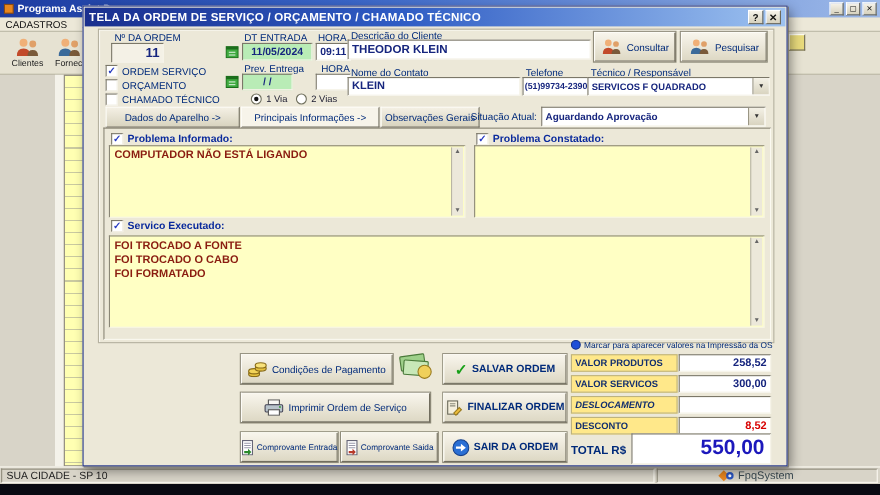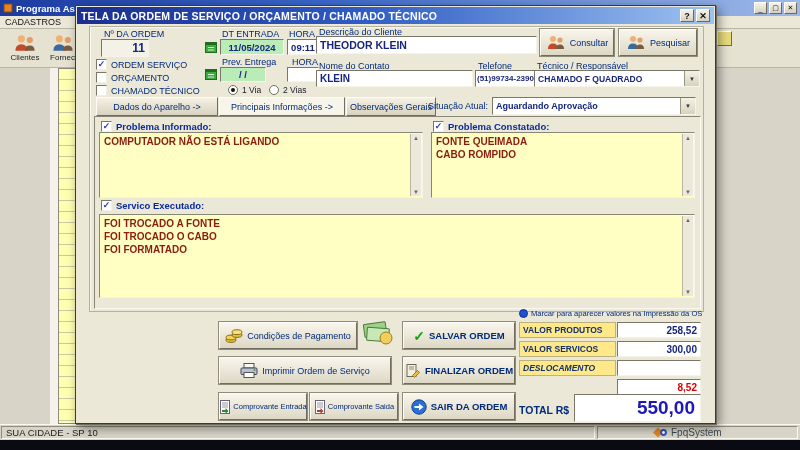--- a/index.html
+++ b/index.html
@@ -262,21 +262,21 @@
         </span>
       <span>Consultar</span>
     </div>
 
     <span class="lbl" style="left:243px;top:55px;">Nome do Contato</span>
     <div class="inp" style="left:240px;top:64px;width:157px;height:17px;">KLEIN</div>
     <span class="lbl" style="left:402px;top:55px;">Telefone</span>
     <div class="inp" style="left:399px;top:64px;width:60px;height:17px;font-size:8px;padding:0 1px;">(51)99734-2390</div>
     <span class="lbl" style="left:461px;top:55px;">Técnico / Responsável</span>
     <div class="dd" style="left:458px;top:64px;width:166px;height:17px;">
-      <span class="ddtext">CHAMADO F QUADRADO</span>
+      <span class="ddtext">SERVICOS F QUADRADO</span>
       <span class="ddbtn">▼</span>
     </div>
 
     <div class="tab" style="left:20px;top:91px;width:122px;">Dados do Aparelho -&gt;</div>
     <div class="tab active" style="left:143px;top:91px;width:126px;">Principais Informações -&gt;</div>
     <div class="tab" style="left:270px;top:91px;width:90px;">Observações Gerais</div>
     <span class="lbl" style="left:352px;top:95px;">Situação Atual:</span>
     <div class="dd" style="left:416px;top:91px;width:204px;height:18px;">
       <span class="ddtext" style="font-size:9px;">Aguardando Aprovação</span>
       <span class="ddbtn">▼</span>
@@ -298,22 +298,20 @@
       </div>
     </div>
 
     <div class="cbrow" style="left:357px;top:115px;">
       <span class="cb">
           <span class="cbmark">✓</span>
         </span>
       <span class="sectext">Problema Constatado:</span>
     </div>
     <div class="memo" style="left:355px;top:126px;width:264px;height:66px;">
-      <div class="memotext">FONTE QUEIMADA
-CABO ROMPIDO</div>
       <div class="sb">
         <span>▲</span>
         <span>▼</span>
       </div>
     </div>
 
     <div class="cbrow" style="left:25px;top:194px;">
       <span class="cb">
           <span class="cbmark">✓</span>
         </span>
@@ -414,19 +412,20 @@
       <span class="bullet"></span>
       <span class="marcartext">Marcar para aparecer valores na Impressão da OS</span>
     </div>
 
     <div class="tlab" style="left:443px;top:316px;width:97px;height:16px;">VALOR PRODUTOS</div>
     <div class="tval" style="left:541px;top:316px;width:84px;height:16px;">258,52</div>
     <div class="tlab" style="left:443px;top:335px;width:97px;height:16px;">VALOR SERVICOS</div>
     <div class="tval" style="left:541px;top:335px;width:84px;height:16px;">300,00</div>
     <div class="tlab" style="left:443px;top:354px;width:97px;height:16px;font-style:italic;">DESLOCAMENTO</div>
     <div class="tval" style="left:541px;top:354px;width:84px;height:16px;"></div>
+    <div class="tlab" style="left:443px;top:373px;width:97px;height:16px;">DESCONTO</div>
     <div class="tval red" style="left:541px;top:373px;width:84px;height:16px;">8,52</div>
 
     <span class="totlbl" style="left:443px;top:398px;">TOTAL R$</span>
     <div class="totalbox" style="left:498px;top:388px;width:127px;height:28px;">550,00</div>
   </div>
 
 </div>
 
 </body></html>

